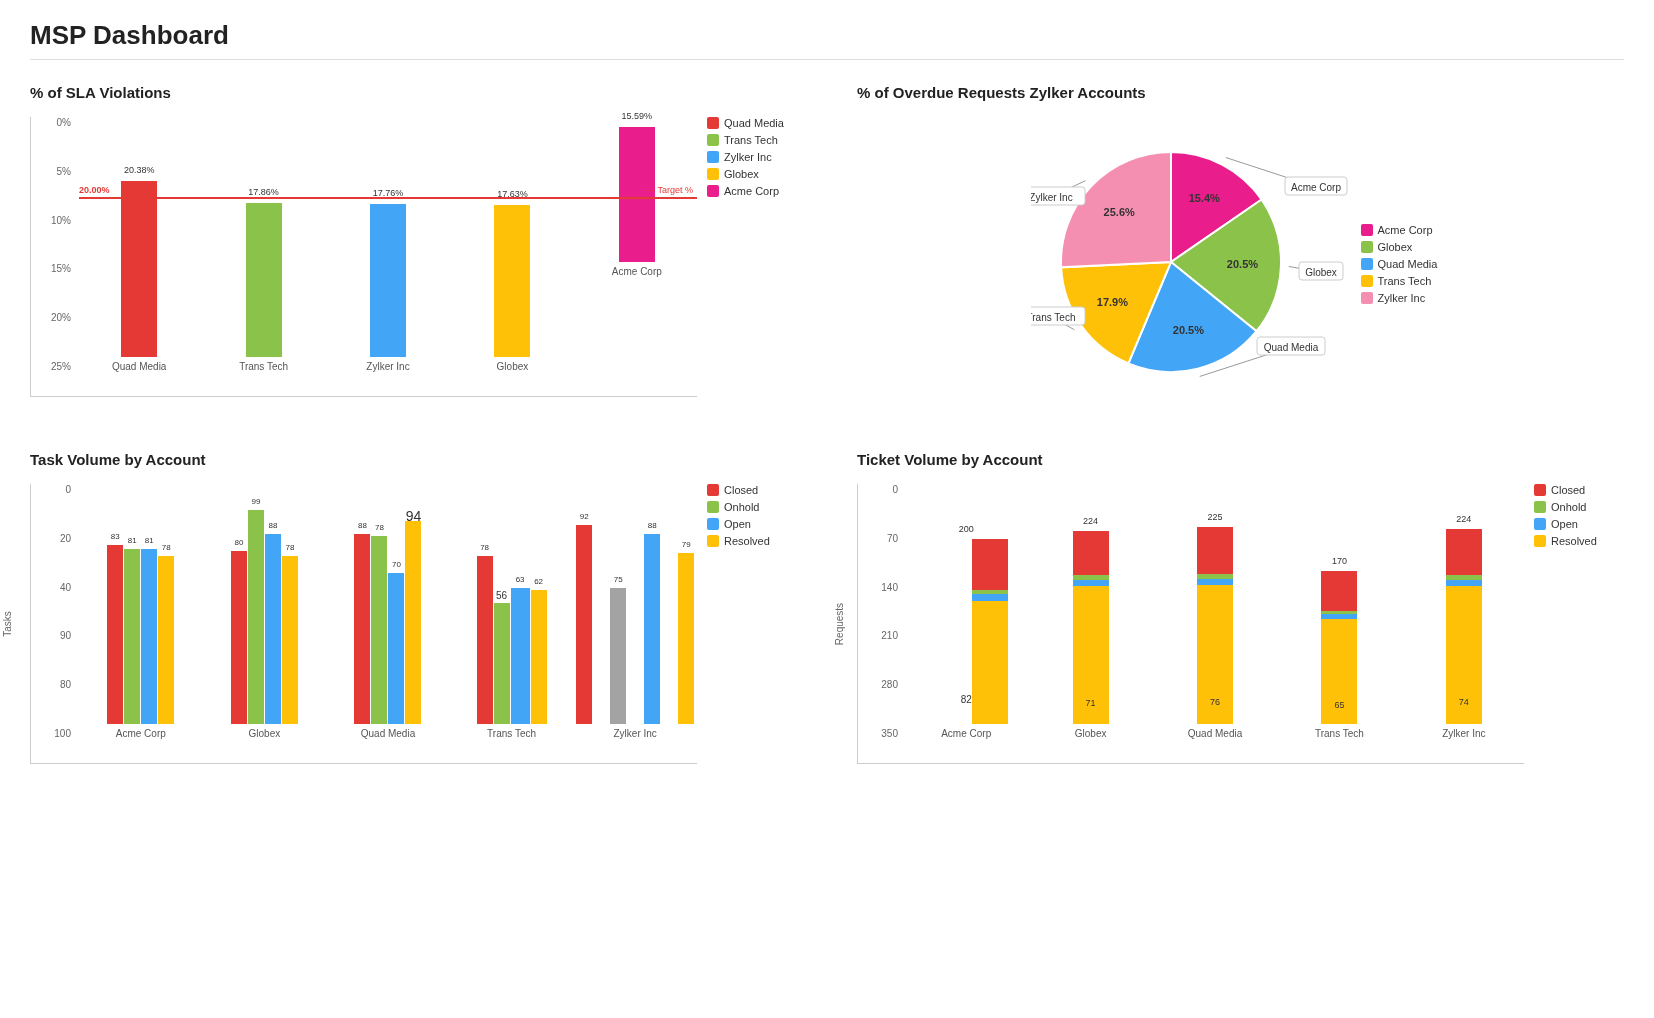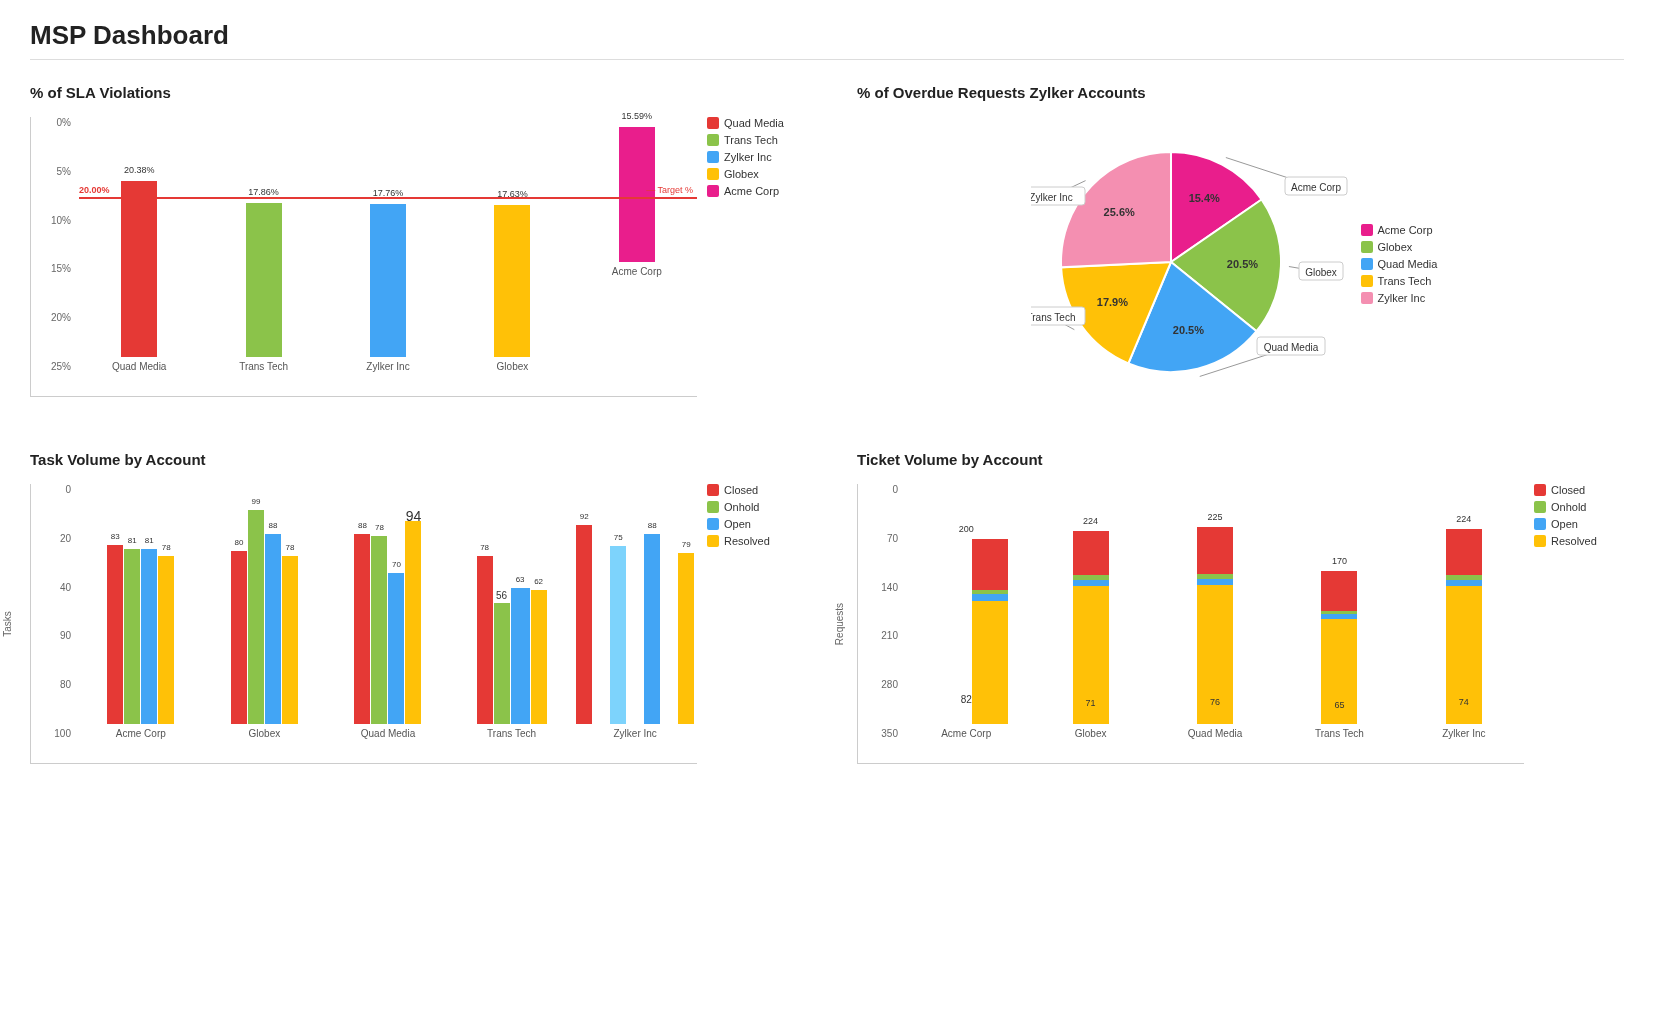--- a/index.html
+++ b/index.html
@@ -244,21 +244,21 @@
                     <div style="position: absolute; top: -13px; font-size: 8px; color: rgb(51, 51, 51); left: 50%; transform: translateX(-50%); white-space: nowrap;">62</div>
                   </div>
                 </div>
                 <div style="font-size: 10px; color: rgb(85, 85, 85); margin-top: 4px; text-align: center;">Trans Tech</div>
               </div>
               <div style="flex: 1 1 0%; display: flex; flex-direction: column; align-items: center; justify-content: flex-end; height: 100%;">
                 <div style="display: flex; align-items: flex-end; gap: 18px;">
                   <div style="width: 16px; height: 198.72px; background: rgb(229, 57, 53); position: relative; flex-shrink: 0;">
                     <div style="position: absolute; top: -13px; font-size: 8px; color: rgb(51, 51, 51); left: 50%; transform: translateX(-50%); white-space: nowrap;">92</div>
                   </div>
-                  <div style="width: 16px; height: 178px; background: #7dd3fc; position: relative; flex-shrink: 0;">
+                  <div style="width: 16px; height: 136px; background: #a3a3a3; position: relative; flex-shrink: 0;">
                     <div style="position: absolute; top: -13px; font-size: 8px; color: rgb(51, 51, 51); left: 50%; transform: translateX(-50%); white-space: nowrap;">75</div>
                   </div>
                   <div style="width: 16px; height: 190.08px; background: rgb(66, 165, 245); position: relative; flex-shrink: 0;">
                     <div style="position: absolute; top: -13px; font-size: 8px; color: rgb(51, 51, 51); left: 50%; transform: translateX(-50%); white-space: nowrap;">88</div>
                   </div>
                   <div style="width: 16px; height: 170.64px; background: rgb(255, 193, 7); position: relative; flex-shrink: 0;">
                     <div style="position: absolute; top: -13px; font-size: 8px; color: rgb(51, 51, 51); left: 50%; transform: translateX(-50%); white-space: nowrap;">79</div>
                   </div>
                 </div>
                 <div style="font-size: 10px; color: rgb(85, 85, 85); margin-top: 4px; text-align: center;">Zylker Inc</div>

